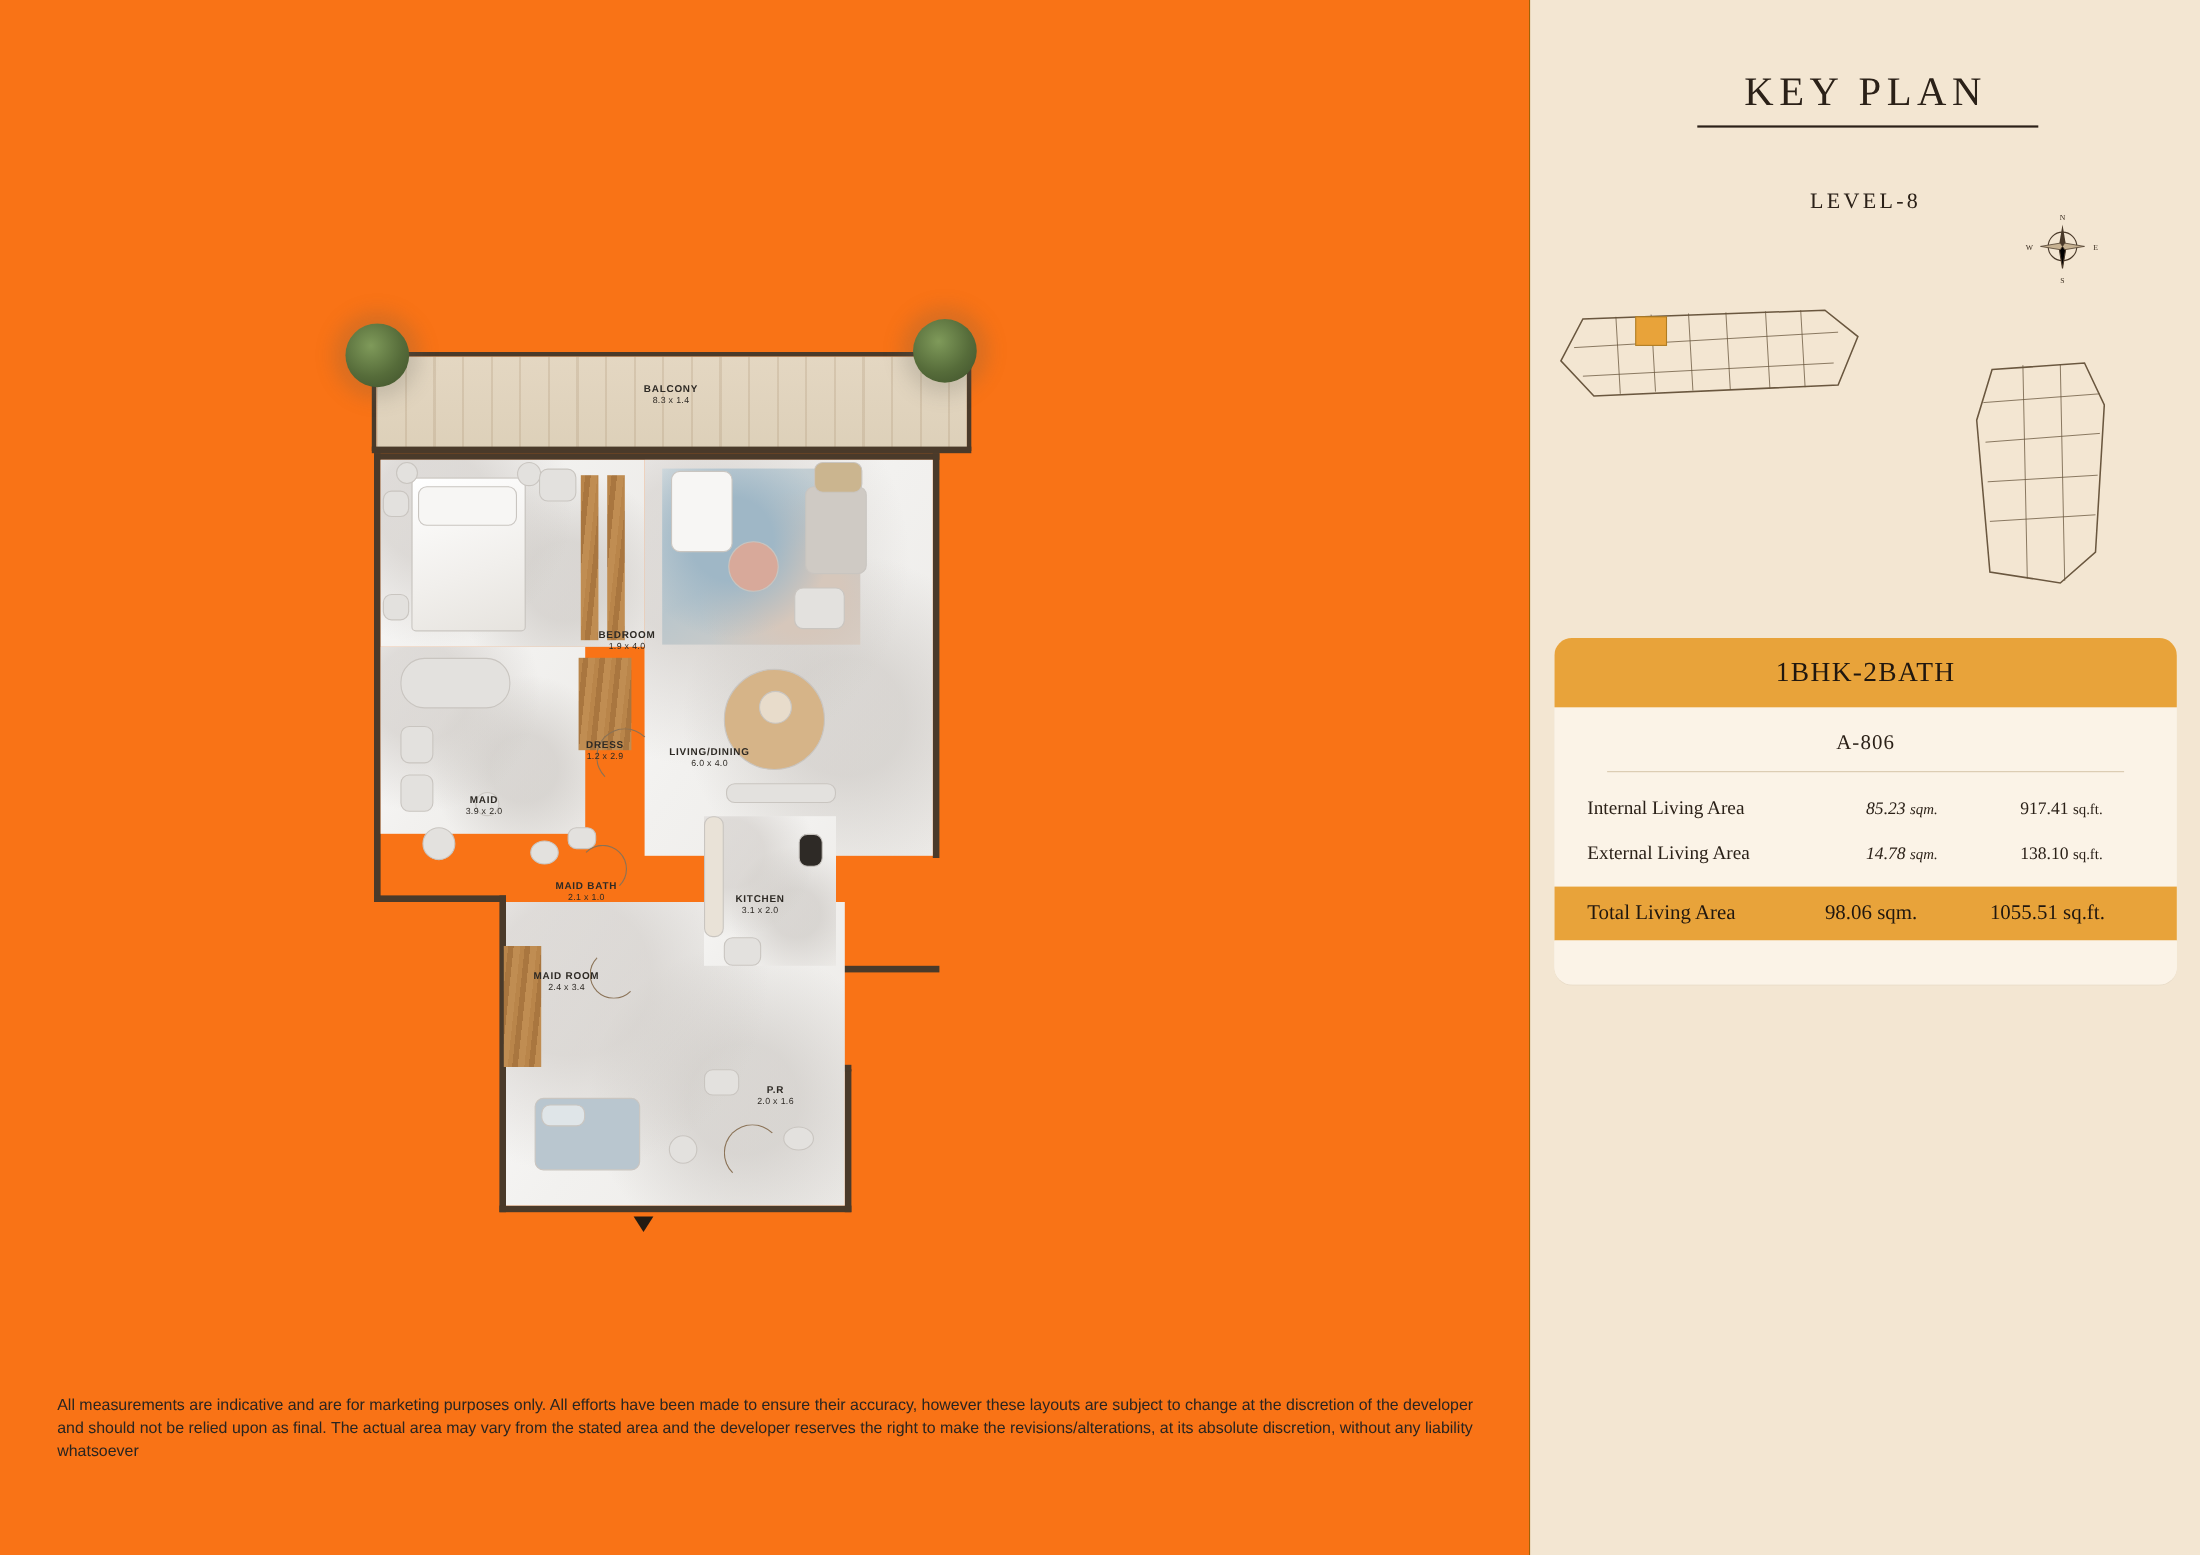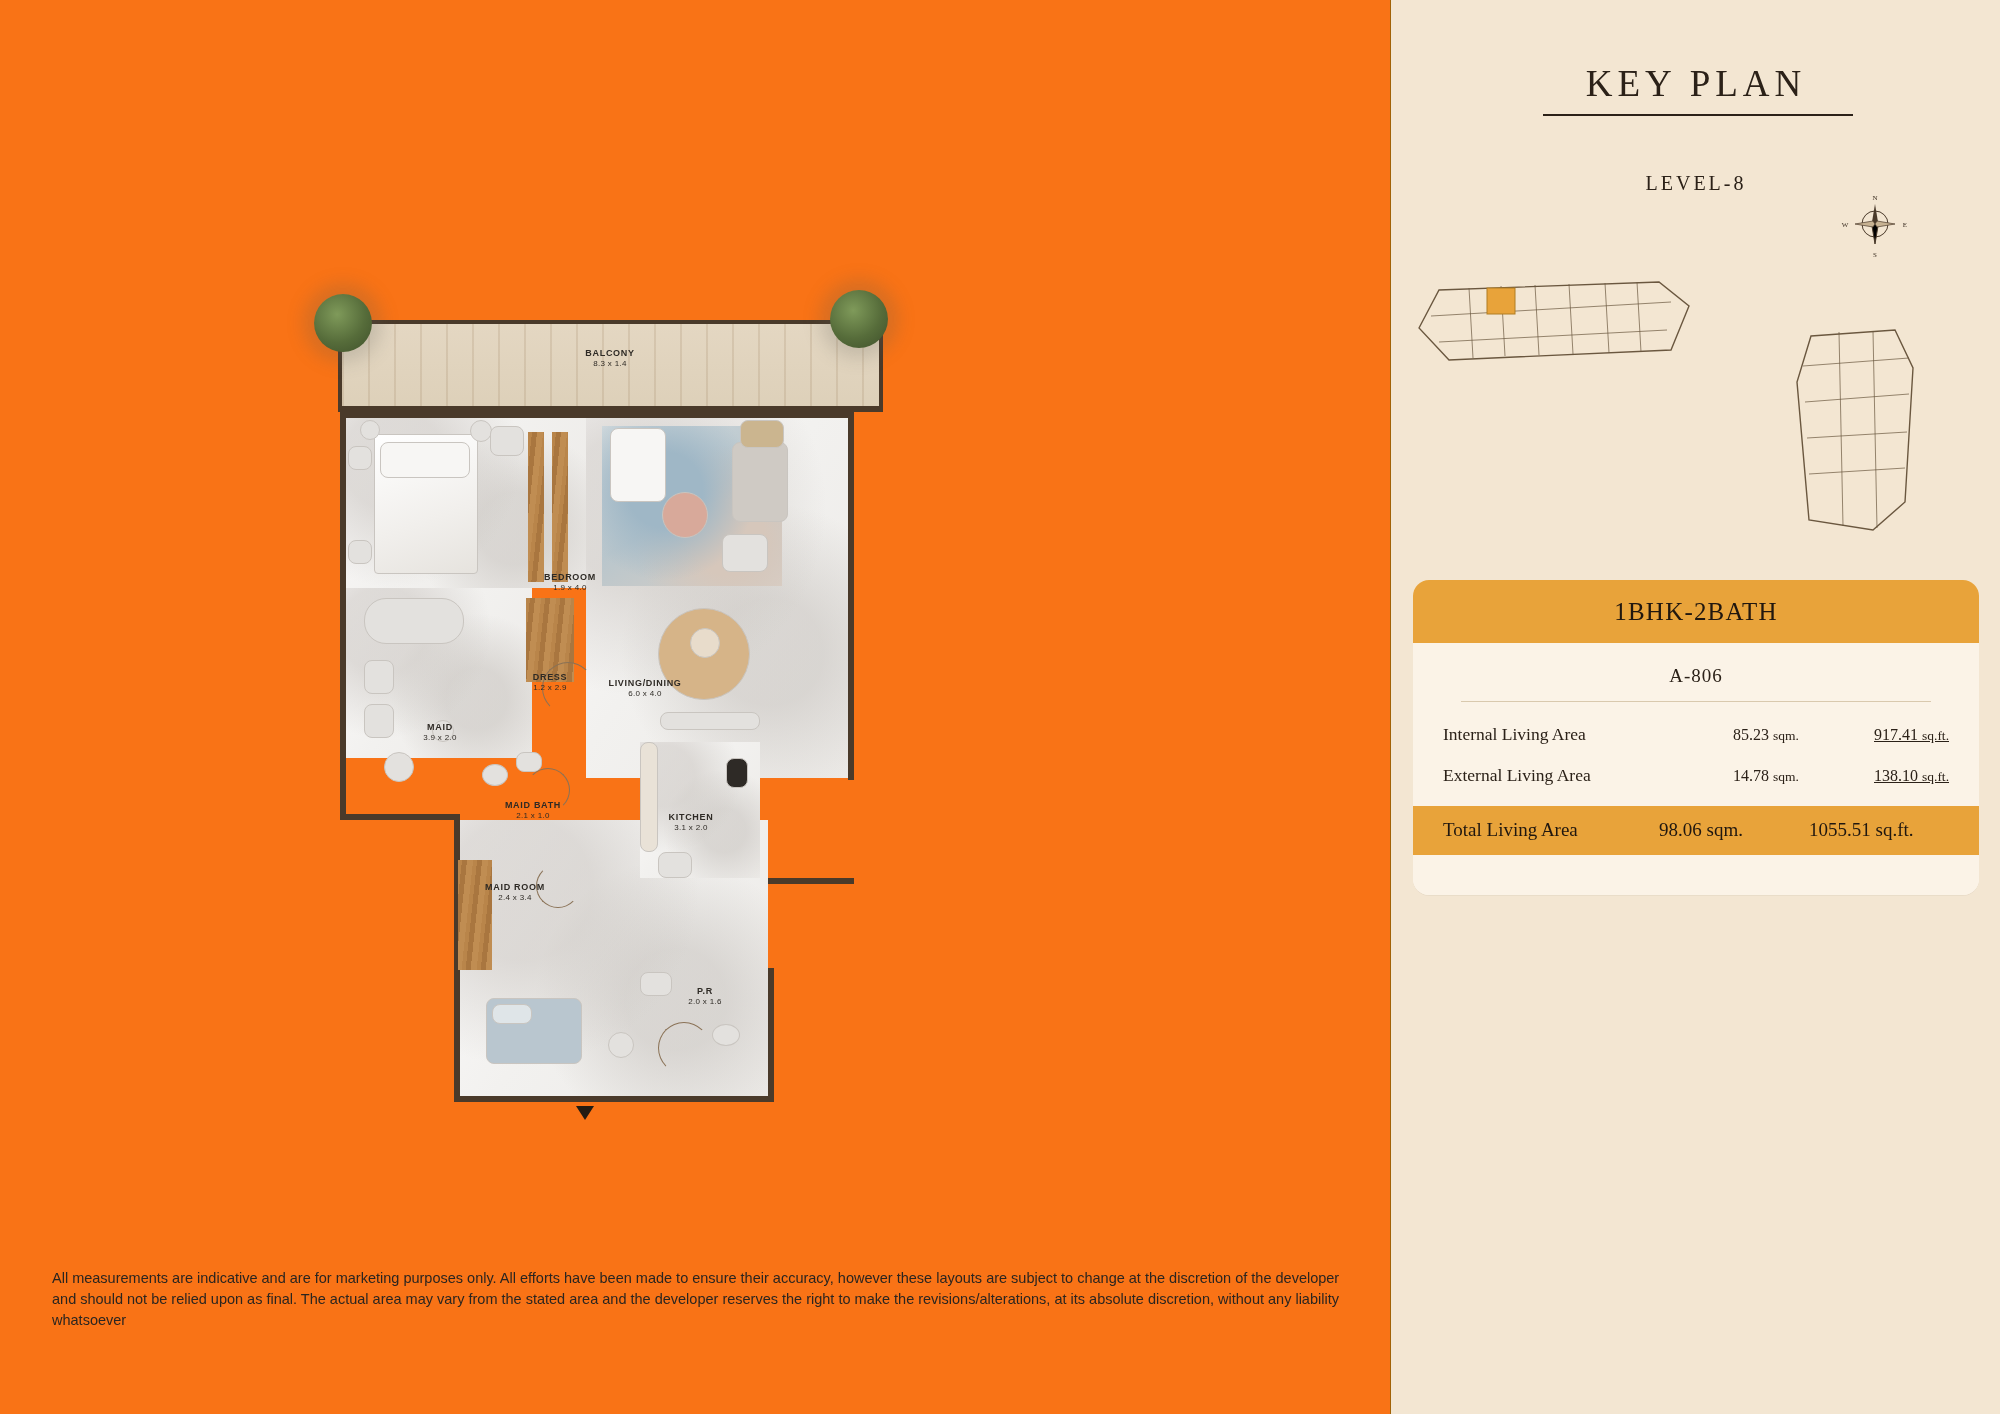--- a/index.html
+++ b/index.html
@@ -242,28 +242,28 @@
     padding: 0 30px 20px 30px;
     font-family: "Liberation Serif", serif;
     color: #2b2118;
   }
   .area-row .aname {
     width: 216px;
     font-size: 17.5px;
   }
   .area-row .asqm {
     width: 140px;
-    text-align: right;
+    text-align: center;
     font-size: 16px;
+    font-style: italic;
   }
   .area-row .asqft {
     flex: 1;
-    text-align: right;
+    text-align: center;
     font-size: 16px;
-    text-decoration: underline;
   }
   .unit-sm { font-size: 13.5px; }
   #total-bar {
     background: #e8a33a;
     display: flex;
     align-items: baseline;
     padding: 13px 30px 14px 30px;
     font-family: "Liberation Serif", serif;
     color: #20170f;
   }

